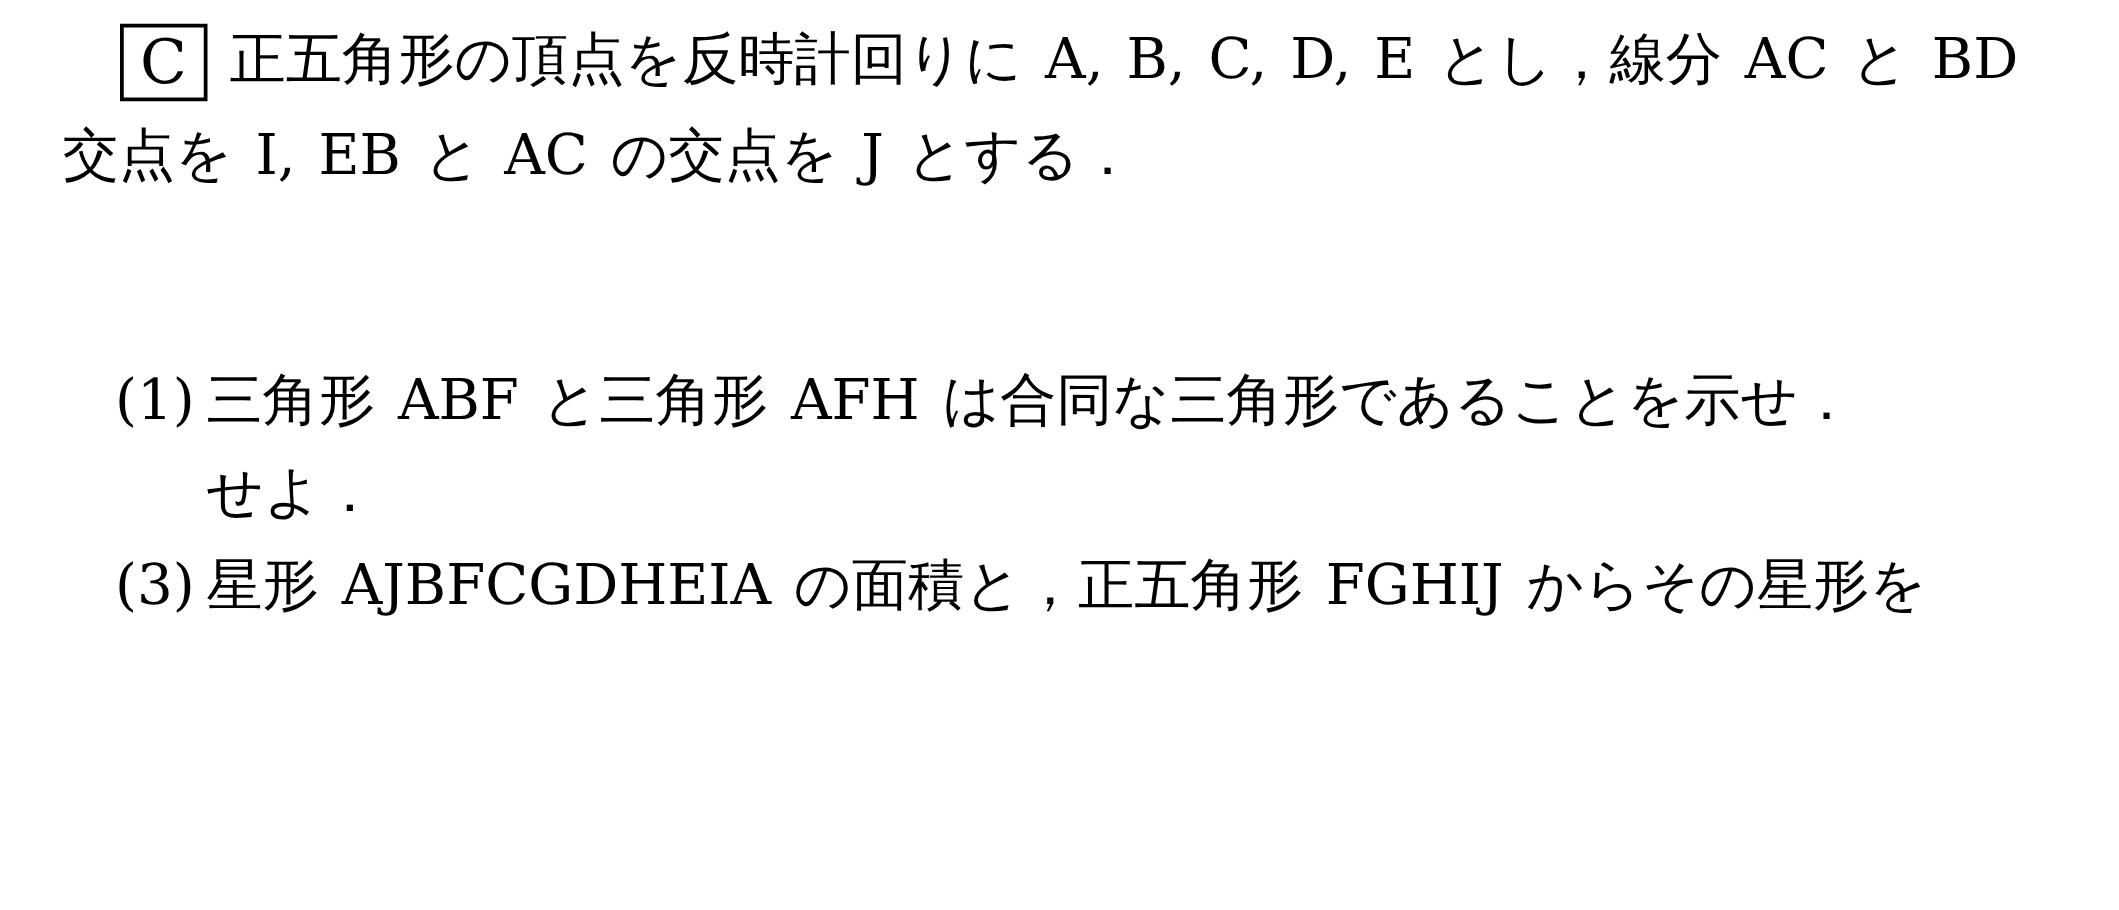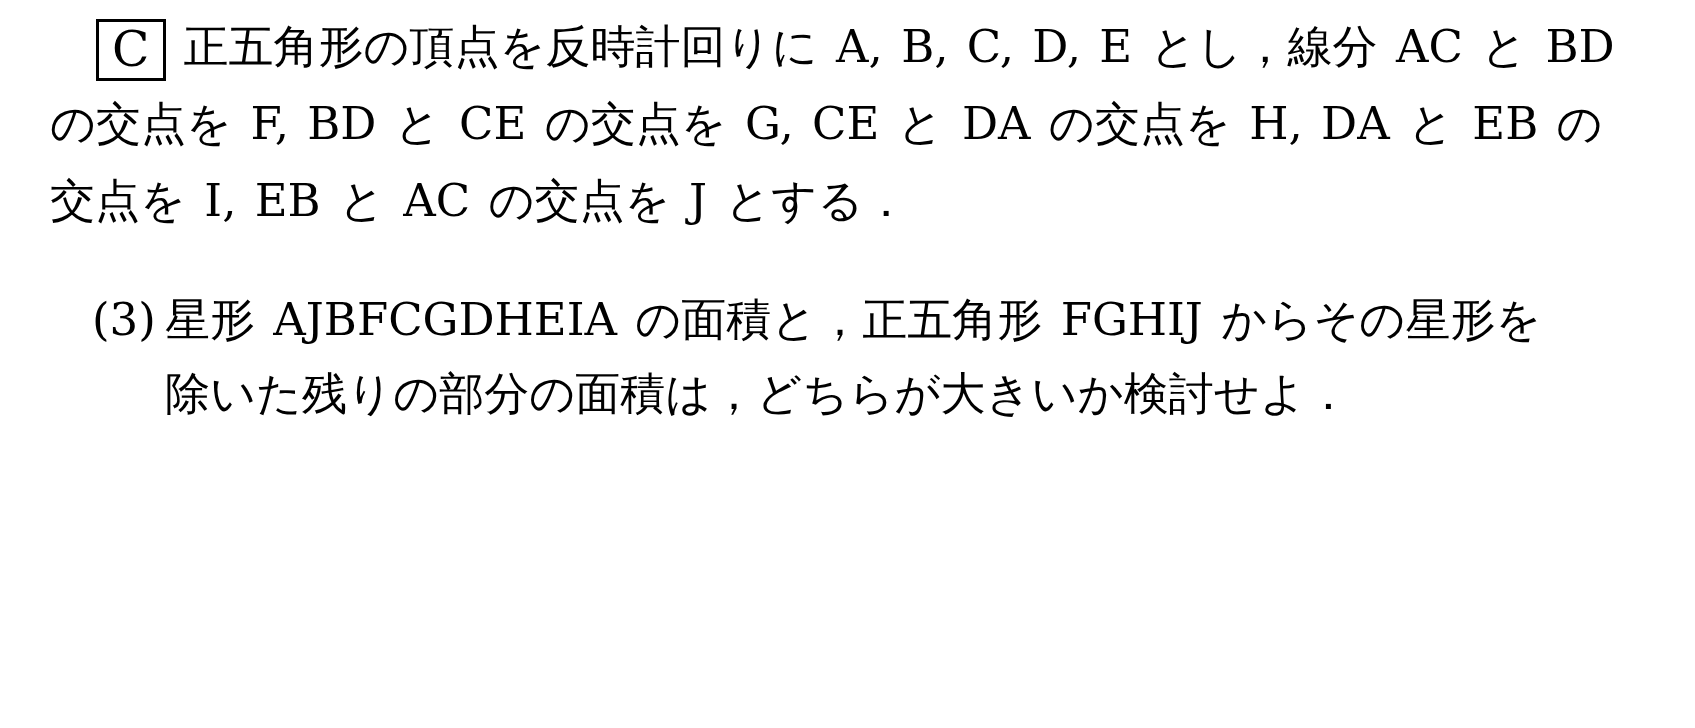--- a/index.html
+++ b/index.html
@@ -62,32 +62,36 @@
 </style>
 </head>
 <body>
 
 <div class="page">
 
   <div class="para">
     <div class="pline first">
       <span class="boxc">C</span><span>正五角形の頂点を反時計回りに A, B, C, D, E とし，線分 AC と BD</span>
     </div>
-    <div class="pline">の交点を F, BD と CE の交点を G, CE と DA の交点を H, DA と EB の</div>
     <div class="pline">交点を I, EB と AC の交点を J とする．</div>
   </div>
 
   <div class="qlist">
 
+    <div>
+      <div class="iline">
+        <span class="ino">(1)</span><span>三角形 ABF と三角形 AFH は合同な三角形であることを示せ．</span>
+      </div>
+    </div>
 
     <div>
+      <div class="iline cont">せよ．</div>
     </div>
 
     <div>
       <div class="iline">
         <span class="ino">(3)</span><span>星形 AJBFCGDHEIA の面積と，正五角形 FGHIJ からその星形を</span>
       </div>
-      <div class="iline cont">除いた残りの部分の面積は，どちらが大きいか検討せよ．</div>
     </div>
 
   </div>
 
 </div>
 
 </body></html>

